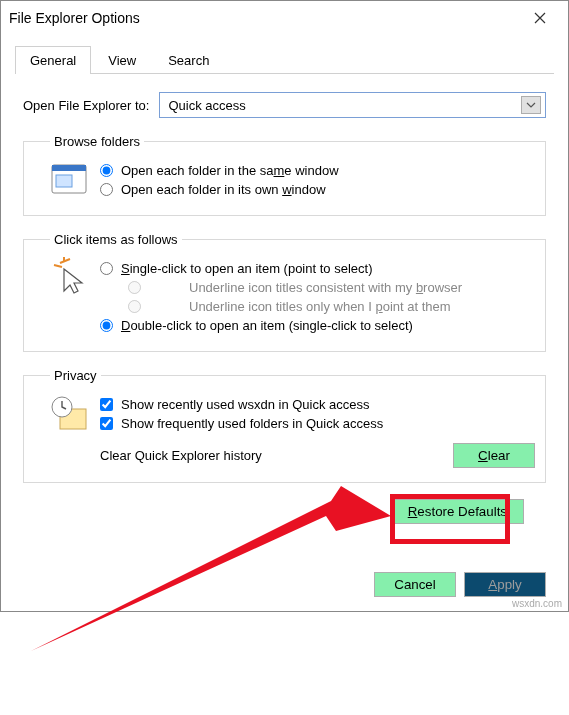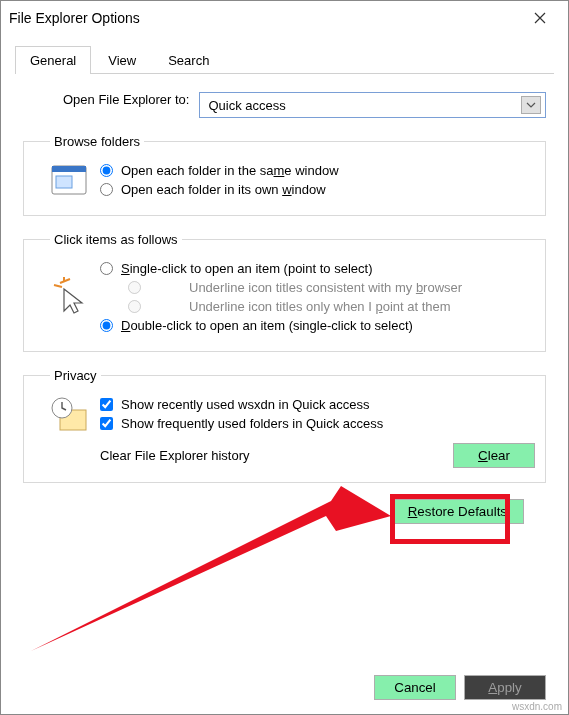--- a/index.html
+++ b/index.html
@@ -6,49 +6,49 @@
 body {
   margin: 0;
   font-family: "Segoe UI", Tahoma, sans-serif;
   font-size: 13px;
   background: #fff;
   width: 569px;
   height: 715px;
   overflow: hidden;
   position: relative;
 }
-.window { border: 1px solid #888; width: 569px; height: 715px; background: #fff; position: relative; }
+.window { border: 1px solid #888; width: 569px; height: 612px; background: #fff; position: relative; }
 .titlebar { height: 34px; display: flex; align-items: center; padding: 0 8px; }
 .titlebar .title { flex: 1; font-size: 14px; }
 .titlebar .close { width: 40px; height: 28px; display: flex; align-items: center; justify-content: center; cursor: pointer; }
 .titlebar .close svg { stroke: #333; }
 .tabs { margin: 10px 14px 0 14px; border-bottom: 1px solid #d0d0d0; display: flex; align-items: flex-end; }
 .tab { padding: 6px 14px; border: 1px solid transparent; border-bottom: none; margin-right: 2px; position: relative; top: 1px; cursor: pointer; }
 .tab.active { border-color: #d0d0d0; background: #fff; }
 .page { padding: 18px 22px 0 22px; }
-.row-open { display: flex; margin-bottom: 16px; margin-left: 40px; }
+.row-open { display: flex; align-items: center; margin-bottom: 16px; }
 .row-open label { margin-right: 10px; }
 .select { flex: 1; height: 26px; border: 1px solid #7a9fd6; background: #fff; display: flex; align-items: center; padding: 1px 8px; position: relative; }
 .select .arrow { position: absolute; right: 4px; top: 3px; width: 20px; height: 18px; border: 1px solid #adadad; display: flex; align-items: center; justify-content: center; background: #e1e1e1; }
 fieldset { border: 1px solid #d9d9d9; margin: 0 0 16px 0; padding: 10px 10px 14px 26px; }
 legend { padding: 0 4px; }
-.fs-body { display: flex; align-items: center; gap: 10px; }
+.fs-body { display: flex; align-items: flex-start; gap: 10px; }
 .fs-icon { width: 40px; height: 40px; flex-shrink: 0; display: flex; align-items: center; justify-content: center; }
 .fs-options { flex: 1; }
 .opt { display: flex; align-items: center; gap: 8px; margin: 4px 0; }
 .opt.indent { margin-left: 28px; color: #888; }
 input[type=radio], input[type=checkbox] { margin: 0; }
 .opt.disabled { color: #888; gap: 48px; }
 .privacy-row { display: flex; align-items: center; margin-top: 8px; padding-left: 50px; }
 .privacy-row .lbl { flex: 1; }
 .btn { border: 1px solid #adadad; background: #86efac; padding: 4px 16px; cursor: pointer; min-width: 82px; text-align: center; }
 .restore-row { text-align: right; margin: 6px 22px 0 0; }
 .footer { position: absolute; bottom: 14px; right: 22px; display: flex; gap: 8px; }
 .btn.primary { border: 2px solid #0078d7; background: #e1e1e1; }
-.btn.disabled { color: #9c9c9c; background: #404040; }
+.btn.disabled { color: #9c9c9c; background: #0c4a6e; }
 u { text-decoration: underline; }
 .highlight-box { position: absolute; border: 5px solid #e81123; }
 .arrow-annot { position: absolute; pointer-events: none; }
 .watermark { position: absolute; right: 6px; bottom: 2px; font-size: 10px; color: #aaa; text-align: right; }
 </style>
 </head>
 <body>
 
 <div class="window">
 
@@ -149,21 +149,21 @@
             <input type="checkbox" checked="" style="">
             <span>Show recently used wsxdn in Quick access</span>
           </div>
           <div class="opt">
             <input type="checkbox" checked="" style="">
             <span>Show frequently used folders in Quick access</span>
           </div>
         </div>
       </div>
       <div class="privacy-row">
-        <span class="lbl">Clear File Explorer history</span>
+        <span class="lbl">Clear Quick Explorer history</span>
         <button class="btn"><u>C</u>lear</button>
       </div>
     </fieldset>
 
     <div class="restore-row">
       <button class="btn"><u>R</u>estore Defaults</button>
     </div>
 
   </div>
 

